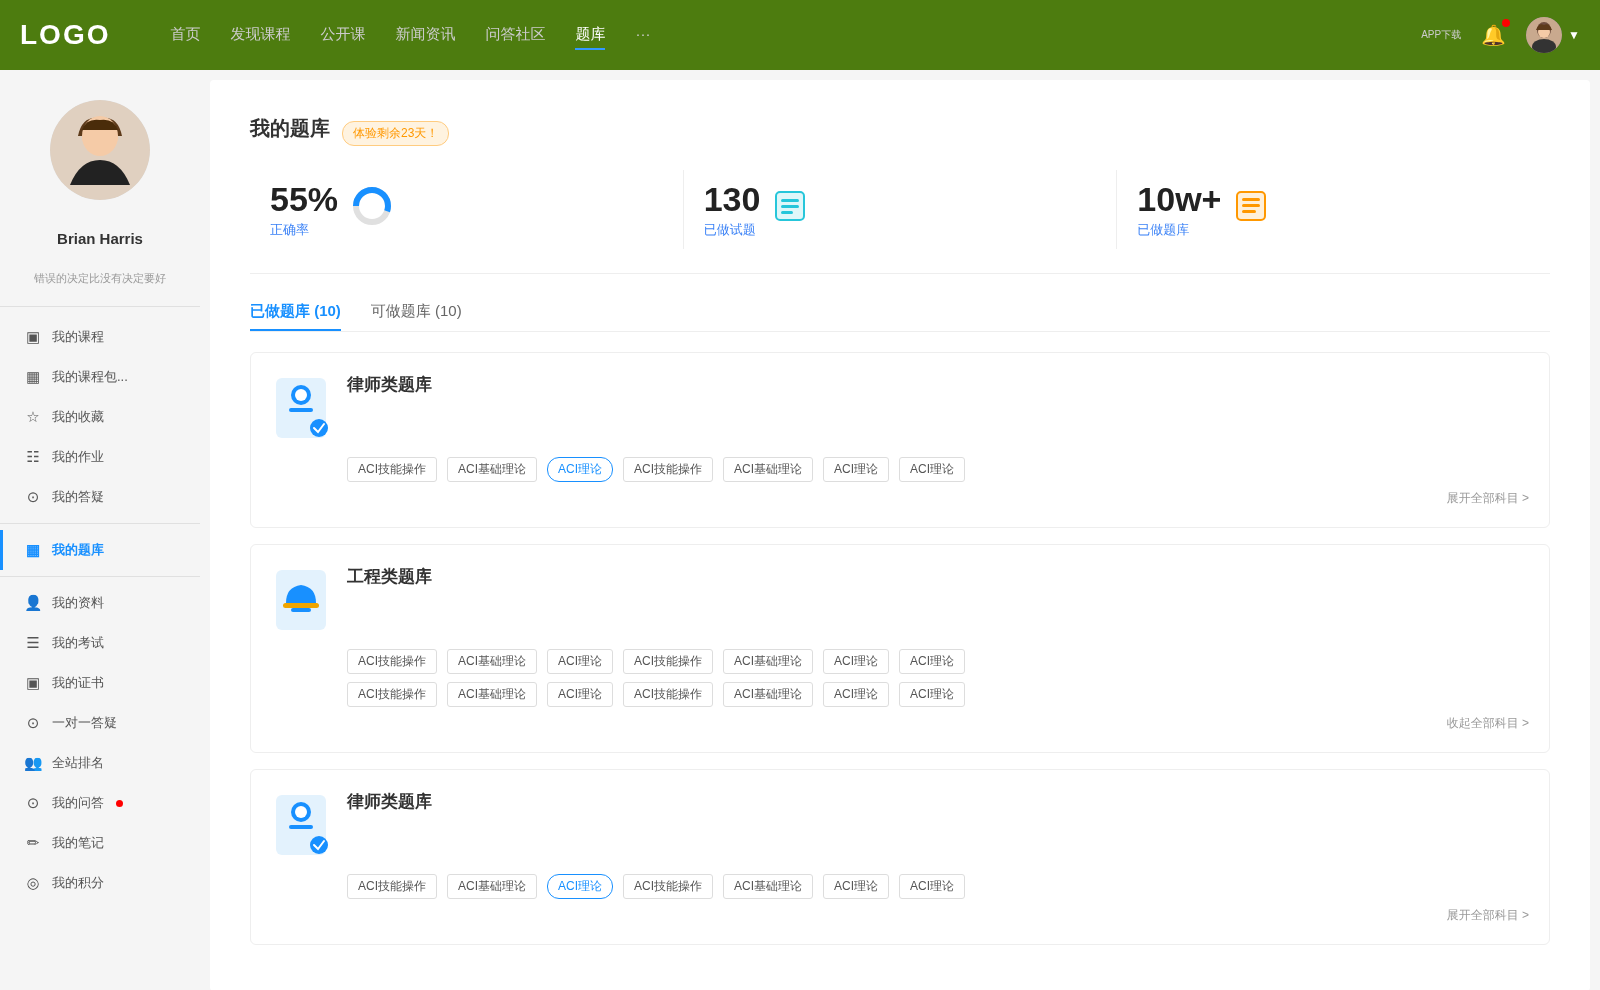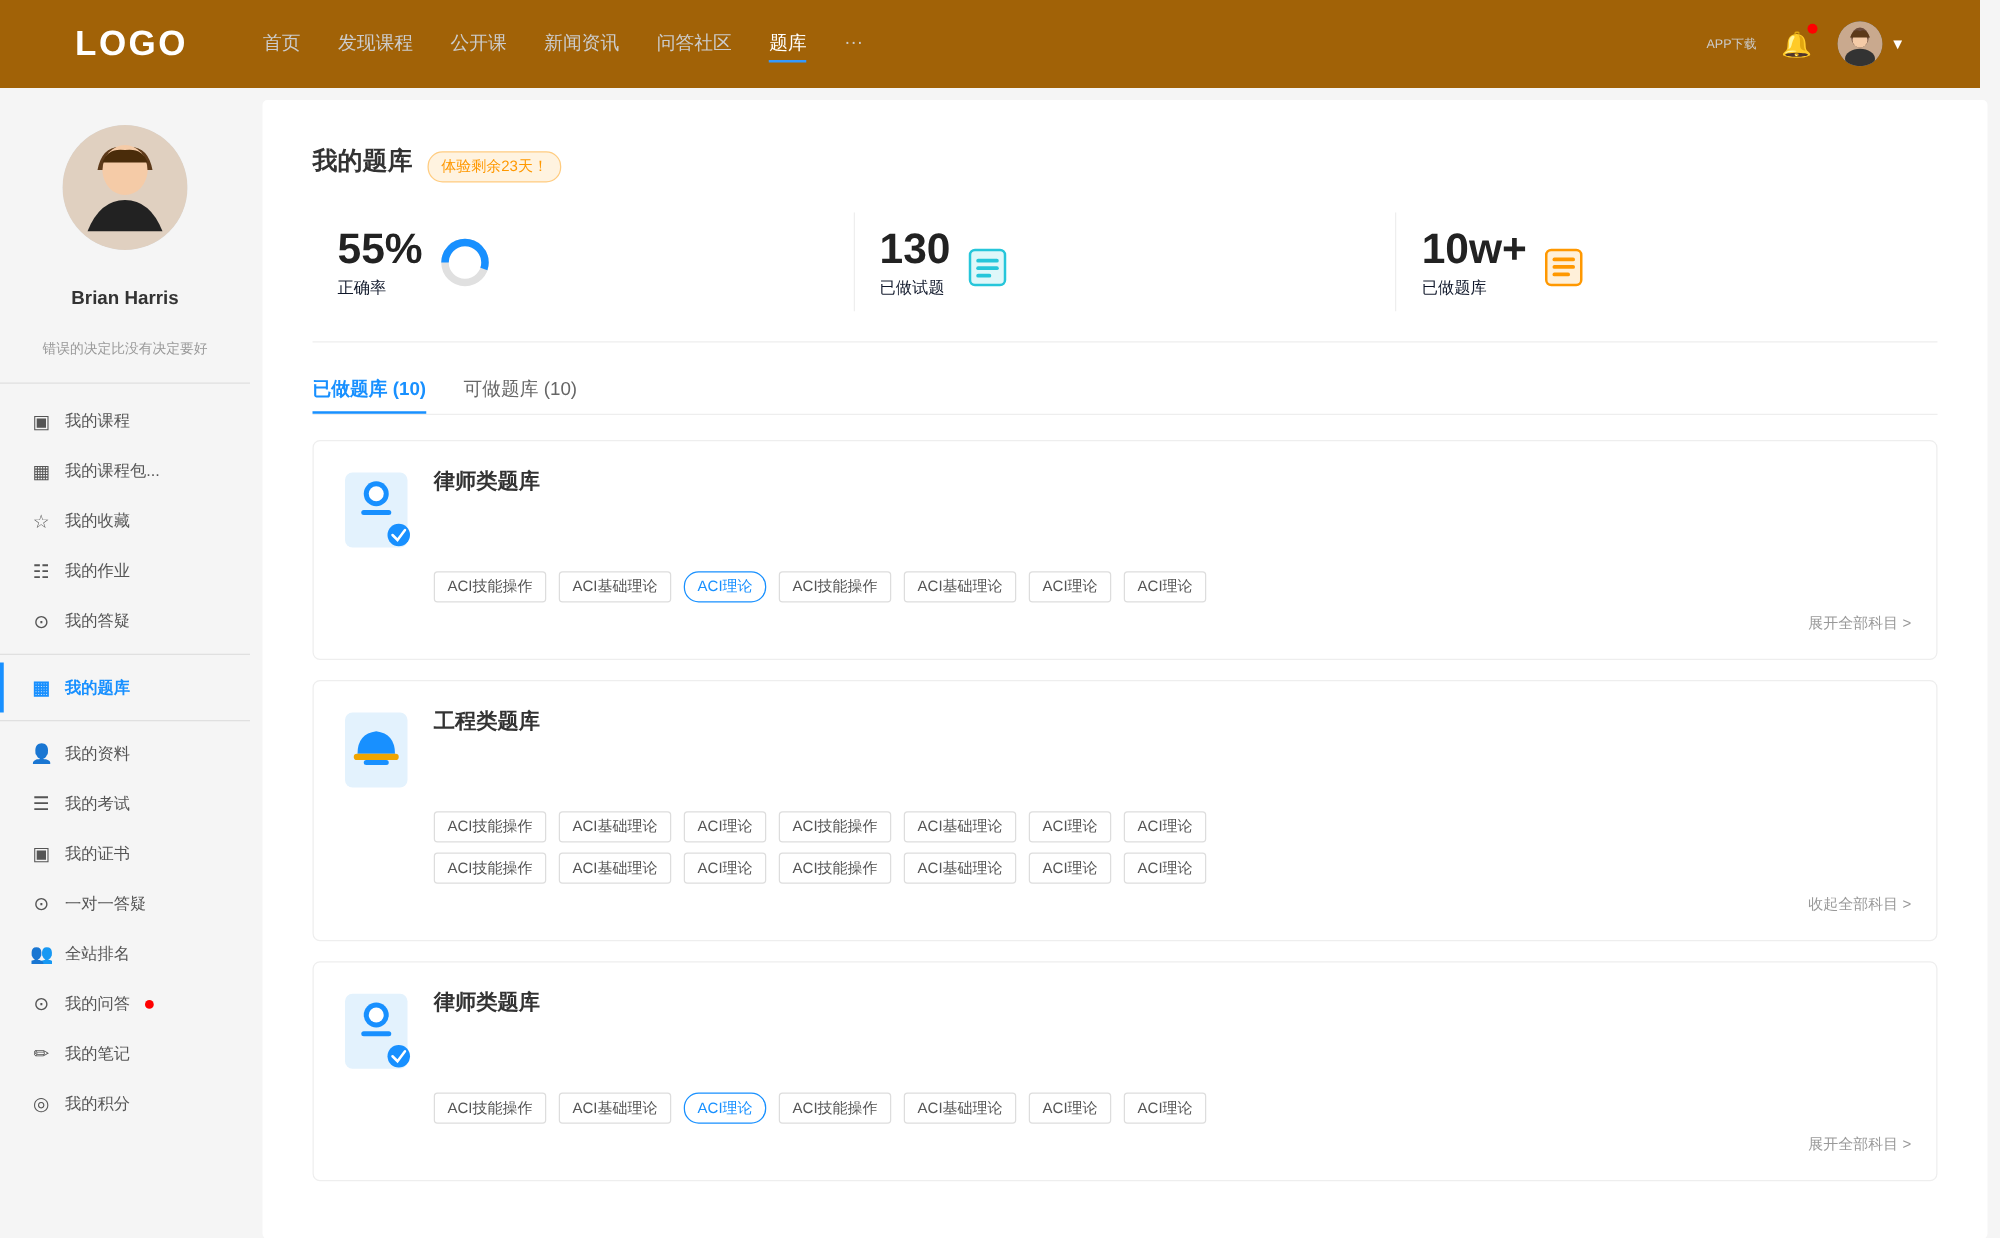--- a/index.html
+++ b/index.html
@@ -1,26 +1,26 @@
 <!DOCTYPE html>
 <html><head>
   <meta charset="utf-8">
   <style>
     * { box-sizing: border-box; margin: 0; padding: 0; }
     body { font-family: -apple-system, BlinkMacSystemFont, "PingFang SC", "Microsoft YaHei", sans-serif; background: #f5f5f5; }
 
     
     .header {
-      background: #a16207;
+      background: #4d7c0f;
       height: 70px;
       display: flex;
       align-items: center;
-      padding: 0 60px;
+      padding: 0 20px;
       position: fixed;
-      top: 0; left: 0; right: 16px;
+      top: 0; left: 0; right: 0;
       z-index: 100;
     }
     .header-logo {
       color: white;
       font-size: 28px;
       font-weight: bold;
       letter-spacing: 2px;
       margin-right: 60px;
     }
     .header-nav {
@@ -196,35 +196,35 @@
     .stats-row {
       display: flex;
       gap: 0;
       margin-bottom: 28px;
       border-bottom: 1px solid #eee;
       padding-bottom: 24px;
     }
     .stat-item {
       flex: 1;
       display: flex;
-      align-items: flex-end;
+      align-items: center;
       gap: 12px;
       padding: 10px 20px;
       border-right: 1px solid #eee;
     }
     .stat-item:last-child { border-right: none; }
     .stat-text {}
     .stat-value {
       font-size: 34px;
       font-weight: 700;
       color: #222;
     }
     .stat-label {
       font-size: 13px;
-      color: #0f172a;
+      color: #3b82f6;
       margin-top: 2px;
     }
     .stat-icon {
       font-size: 28px;
     }
 
     
     .tabs-row {
       display: flex;
       gap: 30px;

